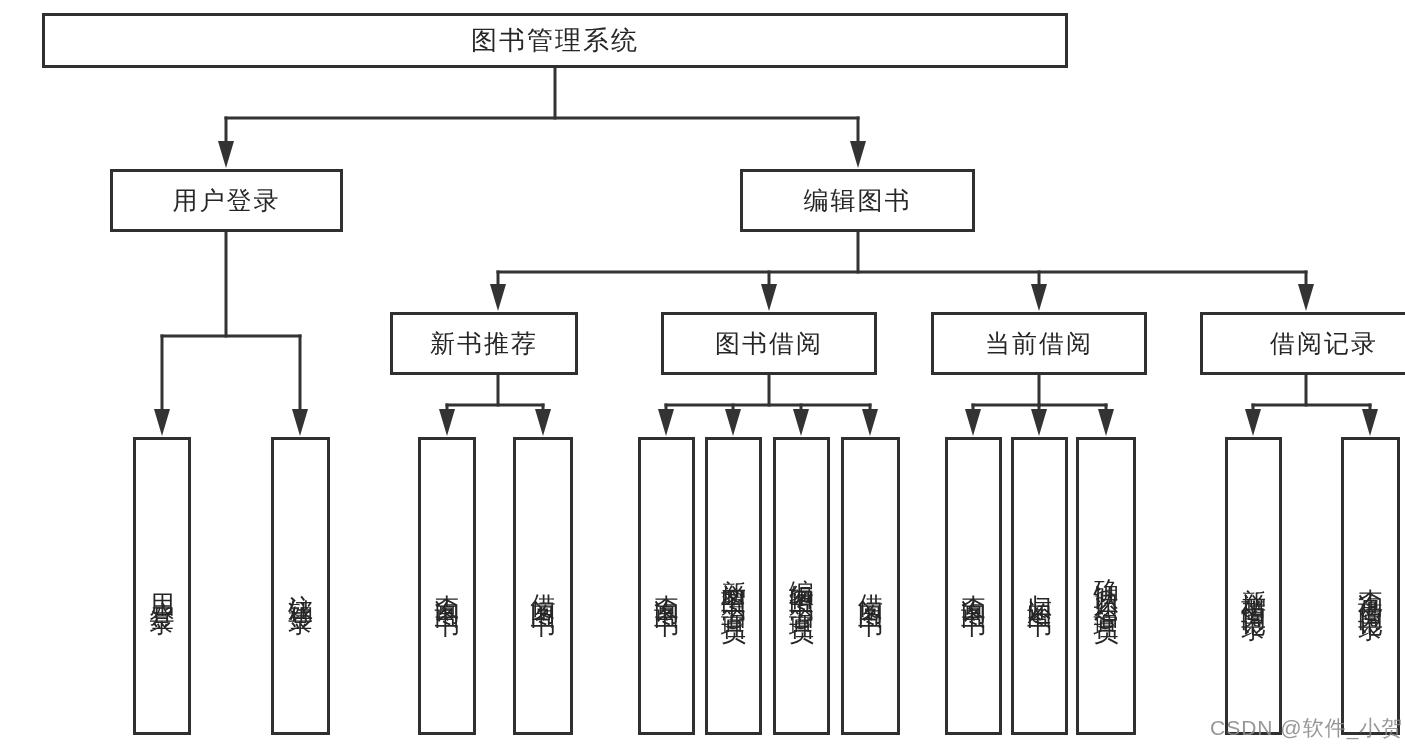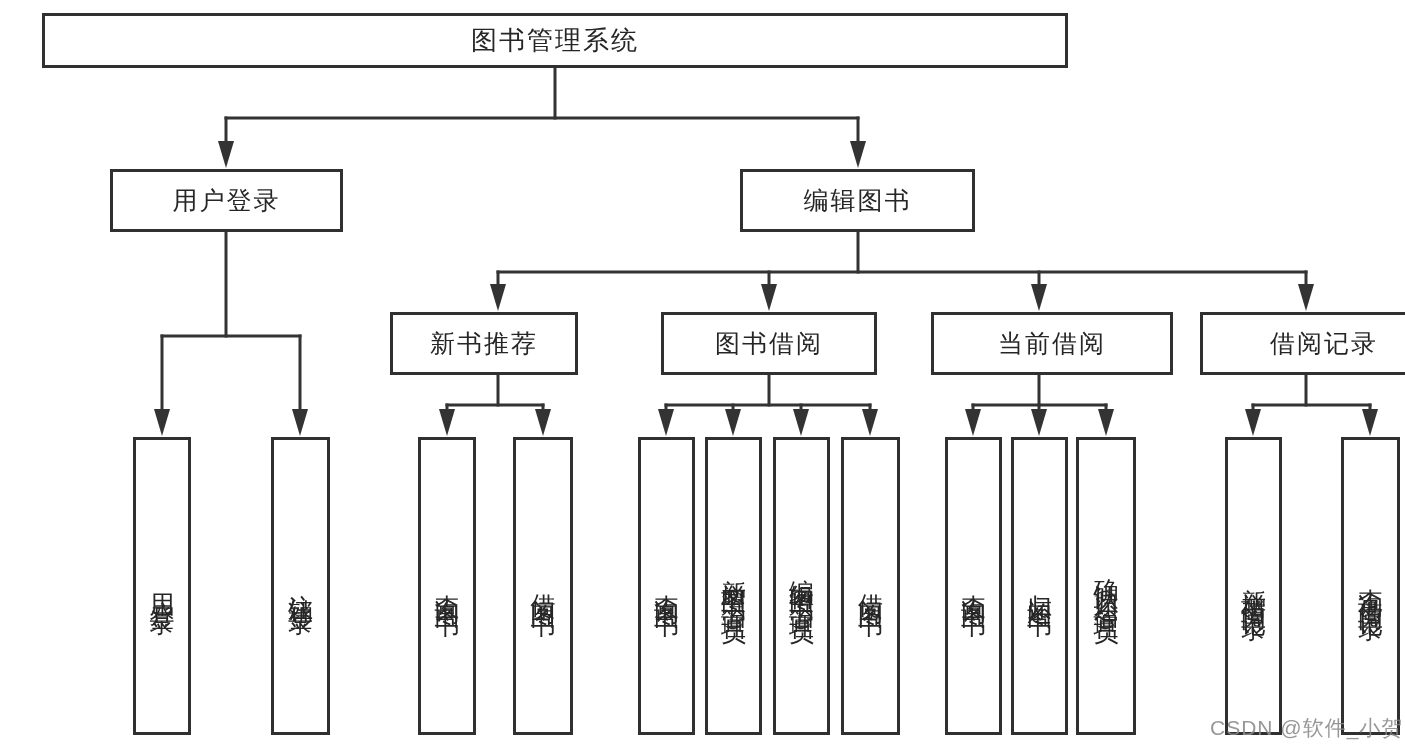--- a/index.html
+++ b/index.html
@@ -135,21 +135,21 @@
     </g>
   </svg>
 
   <div class="node title" style="left:14px; top:13px; width:1026px; height:55px;">图书管理系统</div>
 
   <div class="node" style="left:82px; top:169px; width:233px; height:63px;">用户登录</div>
   <div class="node" style="left:712px; top:169px; width:235px; height:63px;">编辑图书</div>
 
   <div class="node" style="left:362px; top:312px; width:188px; height:63px;">新书推荐</div>
   <div class="node" style="left:633px; top:312px; width:216px; height:63px;">图书借阅</div>
-  <div class="node" style="left:903px; top:312px; width:242px; height:63px;">当前借阅</div>
+  <div class="node" style="left:903px; top:312px; width:216px; height:63px;">当前借阅</div>
   <div class="node" style="left:1172px; top:312px; width:212px; height:63px;padding-left:36px;">借阅记录</div>
 
   <div class="node vert" style="left:105px; top:437px; width:58px; height:298px;">用户登录</div>
   <div class="node vert" style="left:243px; top:437px; width:59px; height:298px;">注销登录</div>
 
   <div class="node vert" style="left:390px; top:437px; width:58px; height:298px;">查询图书</div>
   <div class="node vert" style="left:485px; top:437px; width:60px; height:298px;">借阅图书</div>
 
   <div class="node vert" style="left:610px; top:437px; width:57px; height:298px;">查询图书</div>
   <div class="node vert" style="left:677px; top:437px; width:57px; height:298px;">新增图书（管理员）</div>

